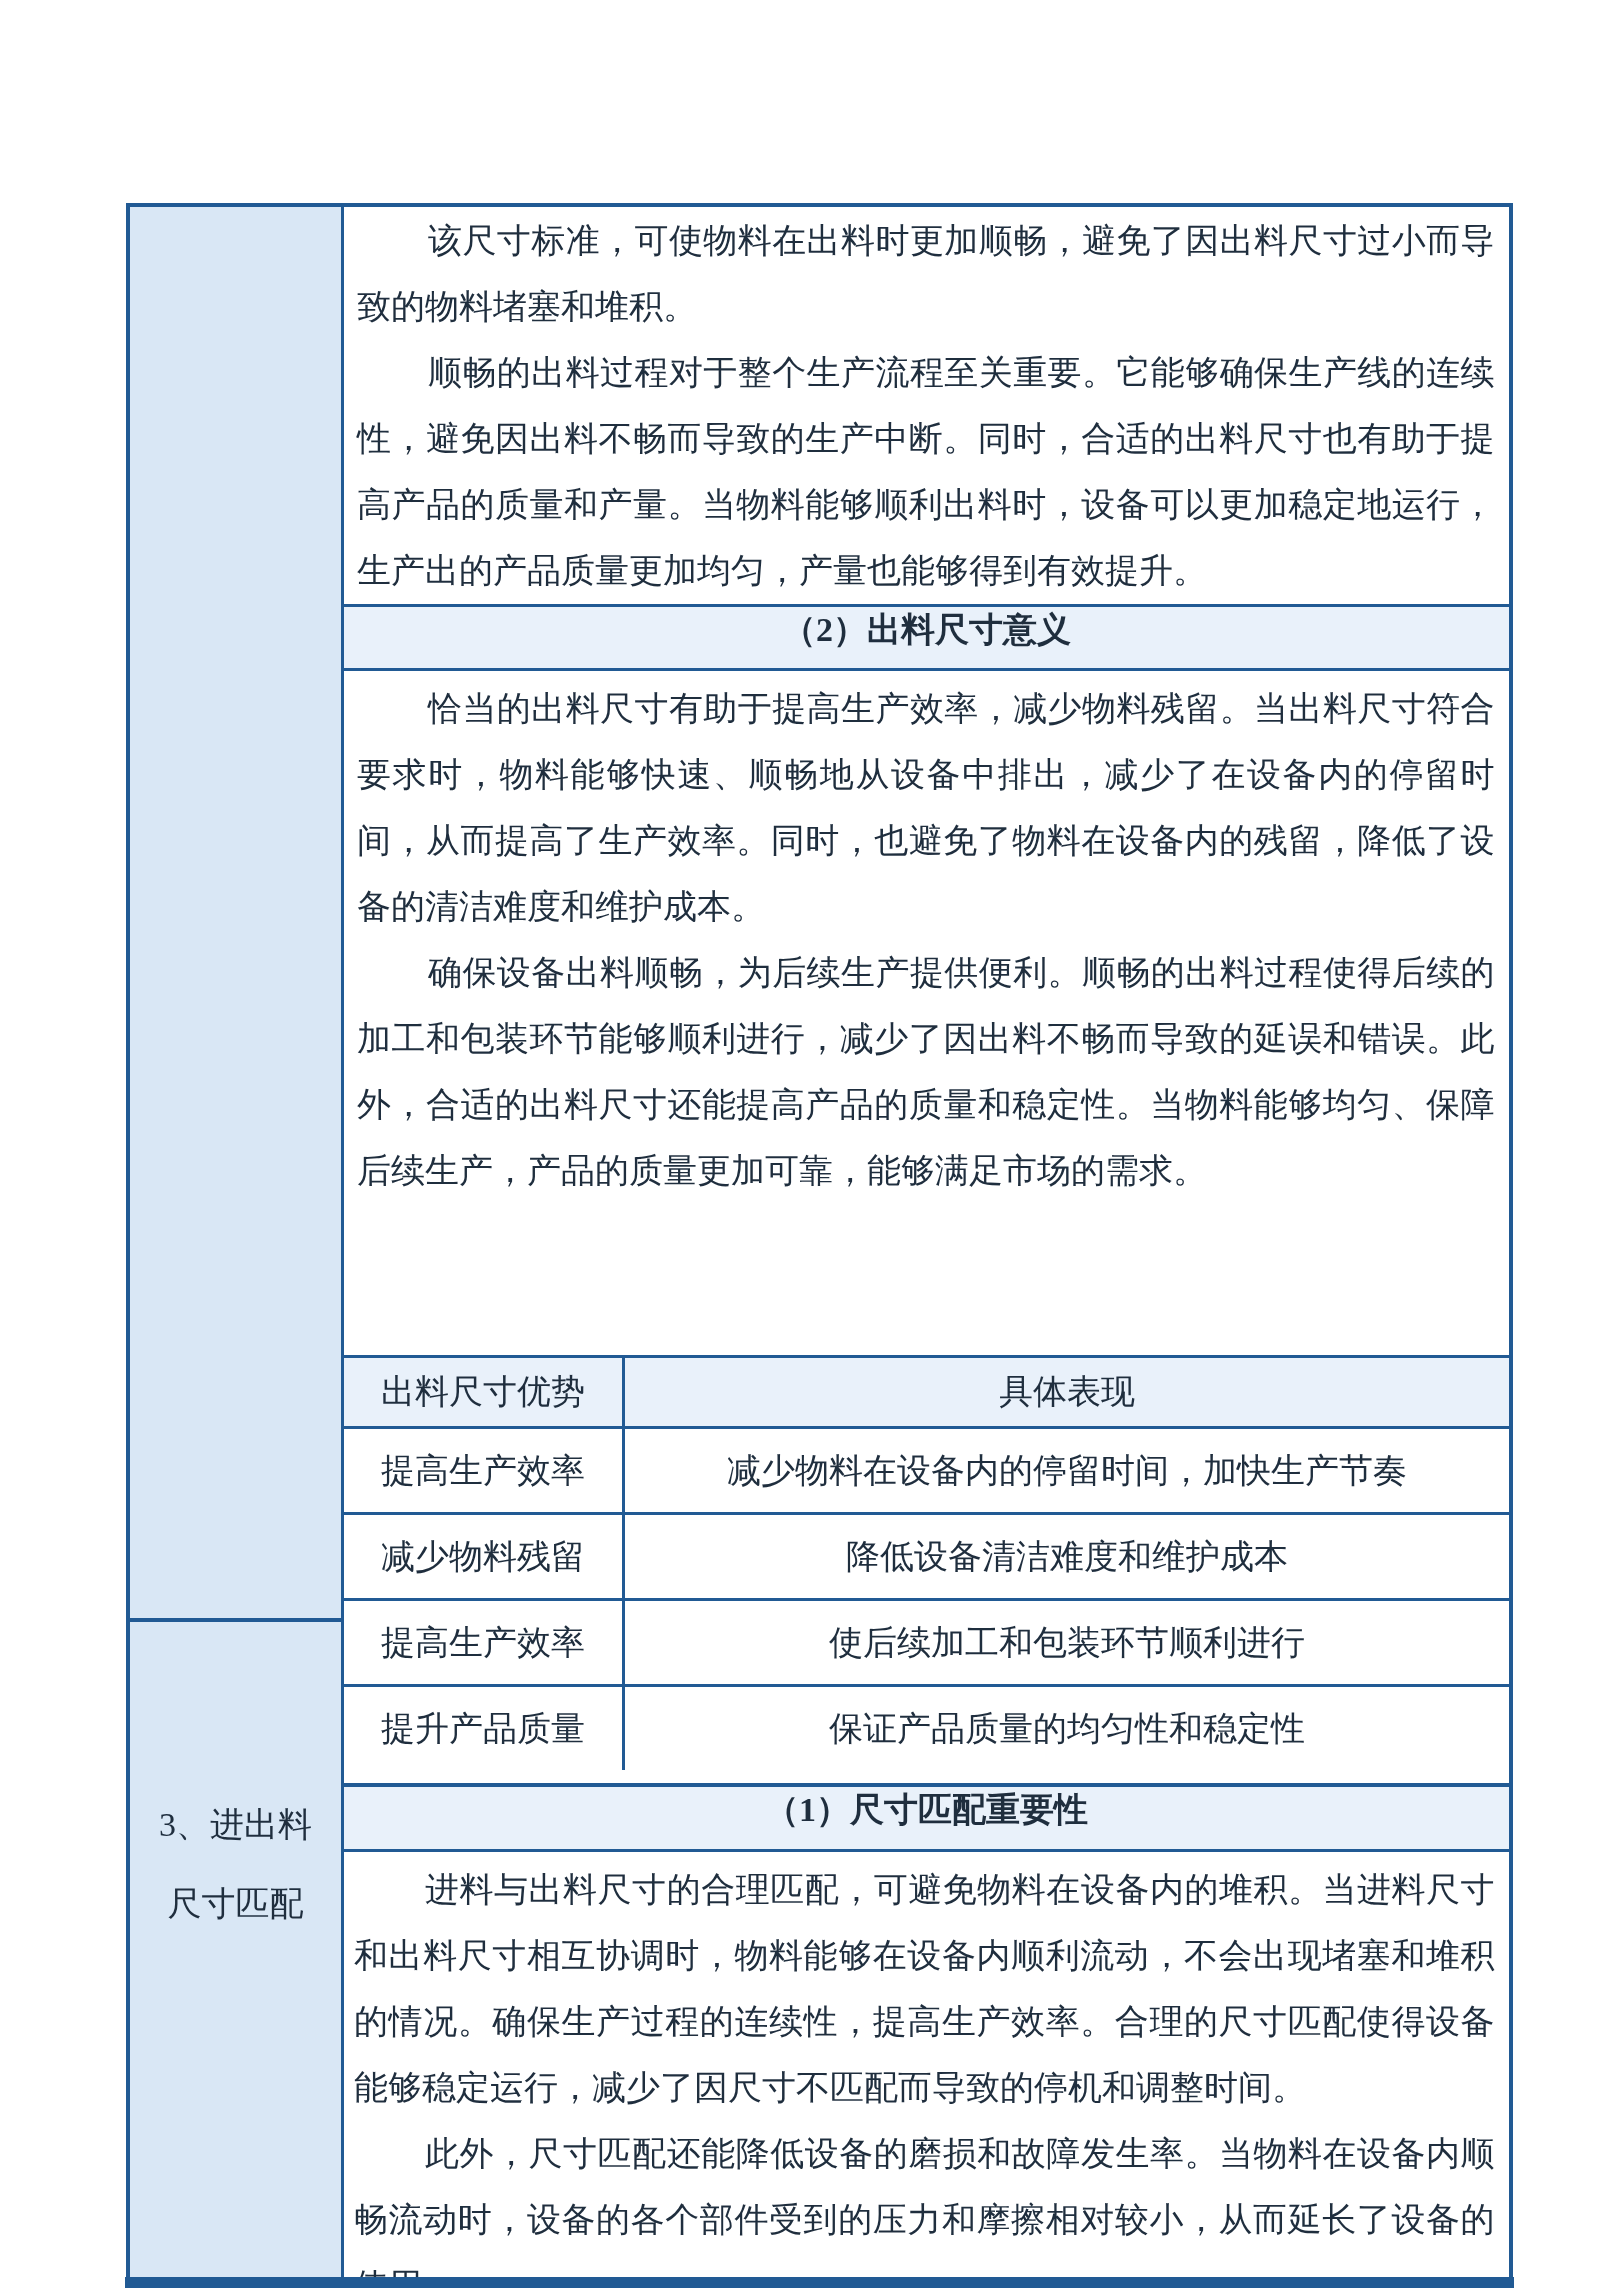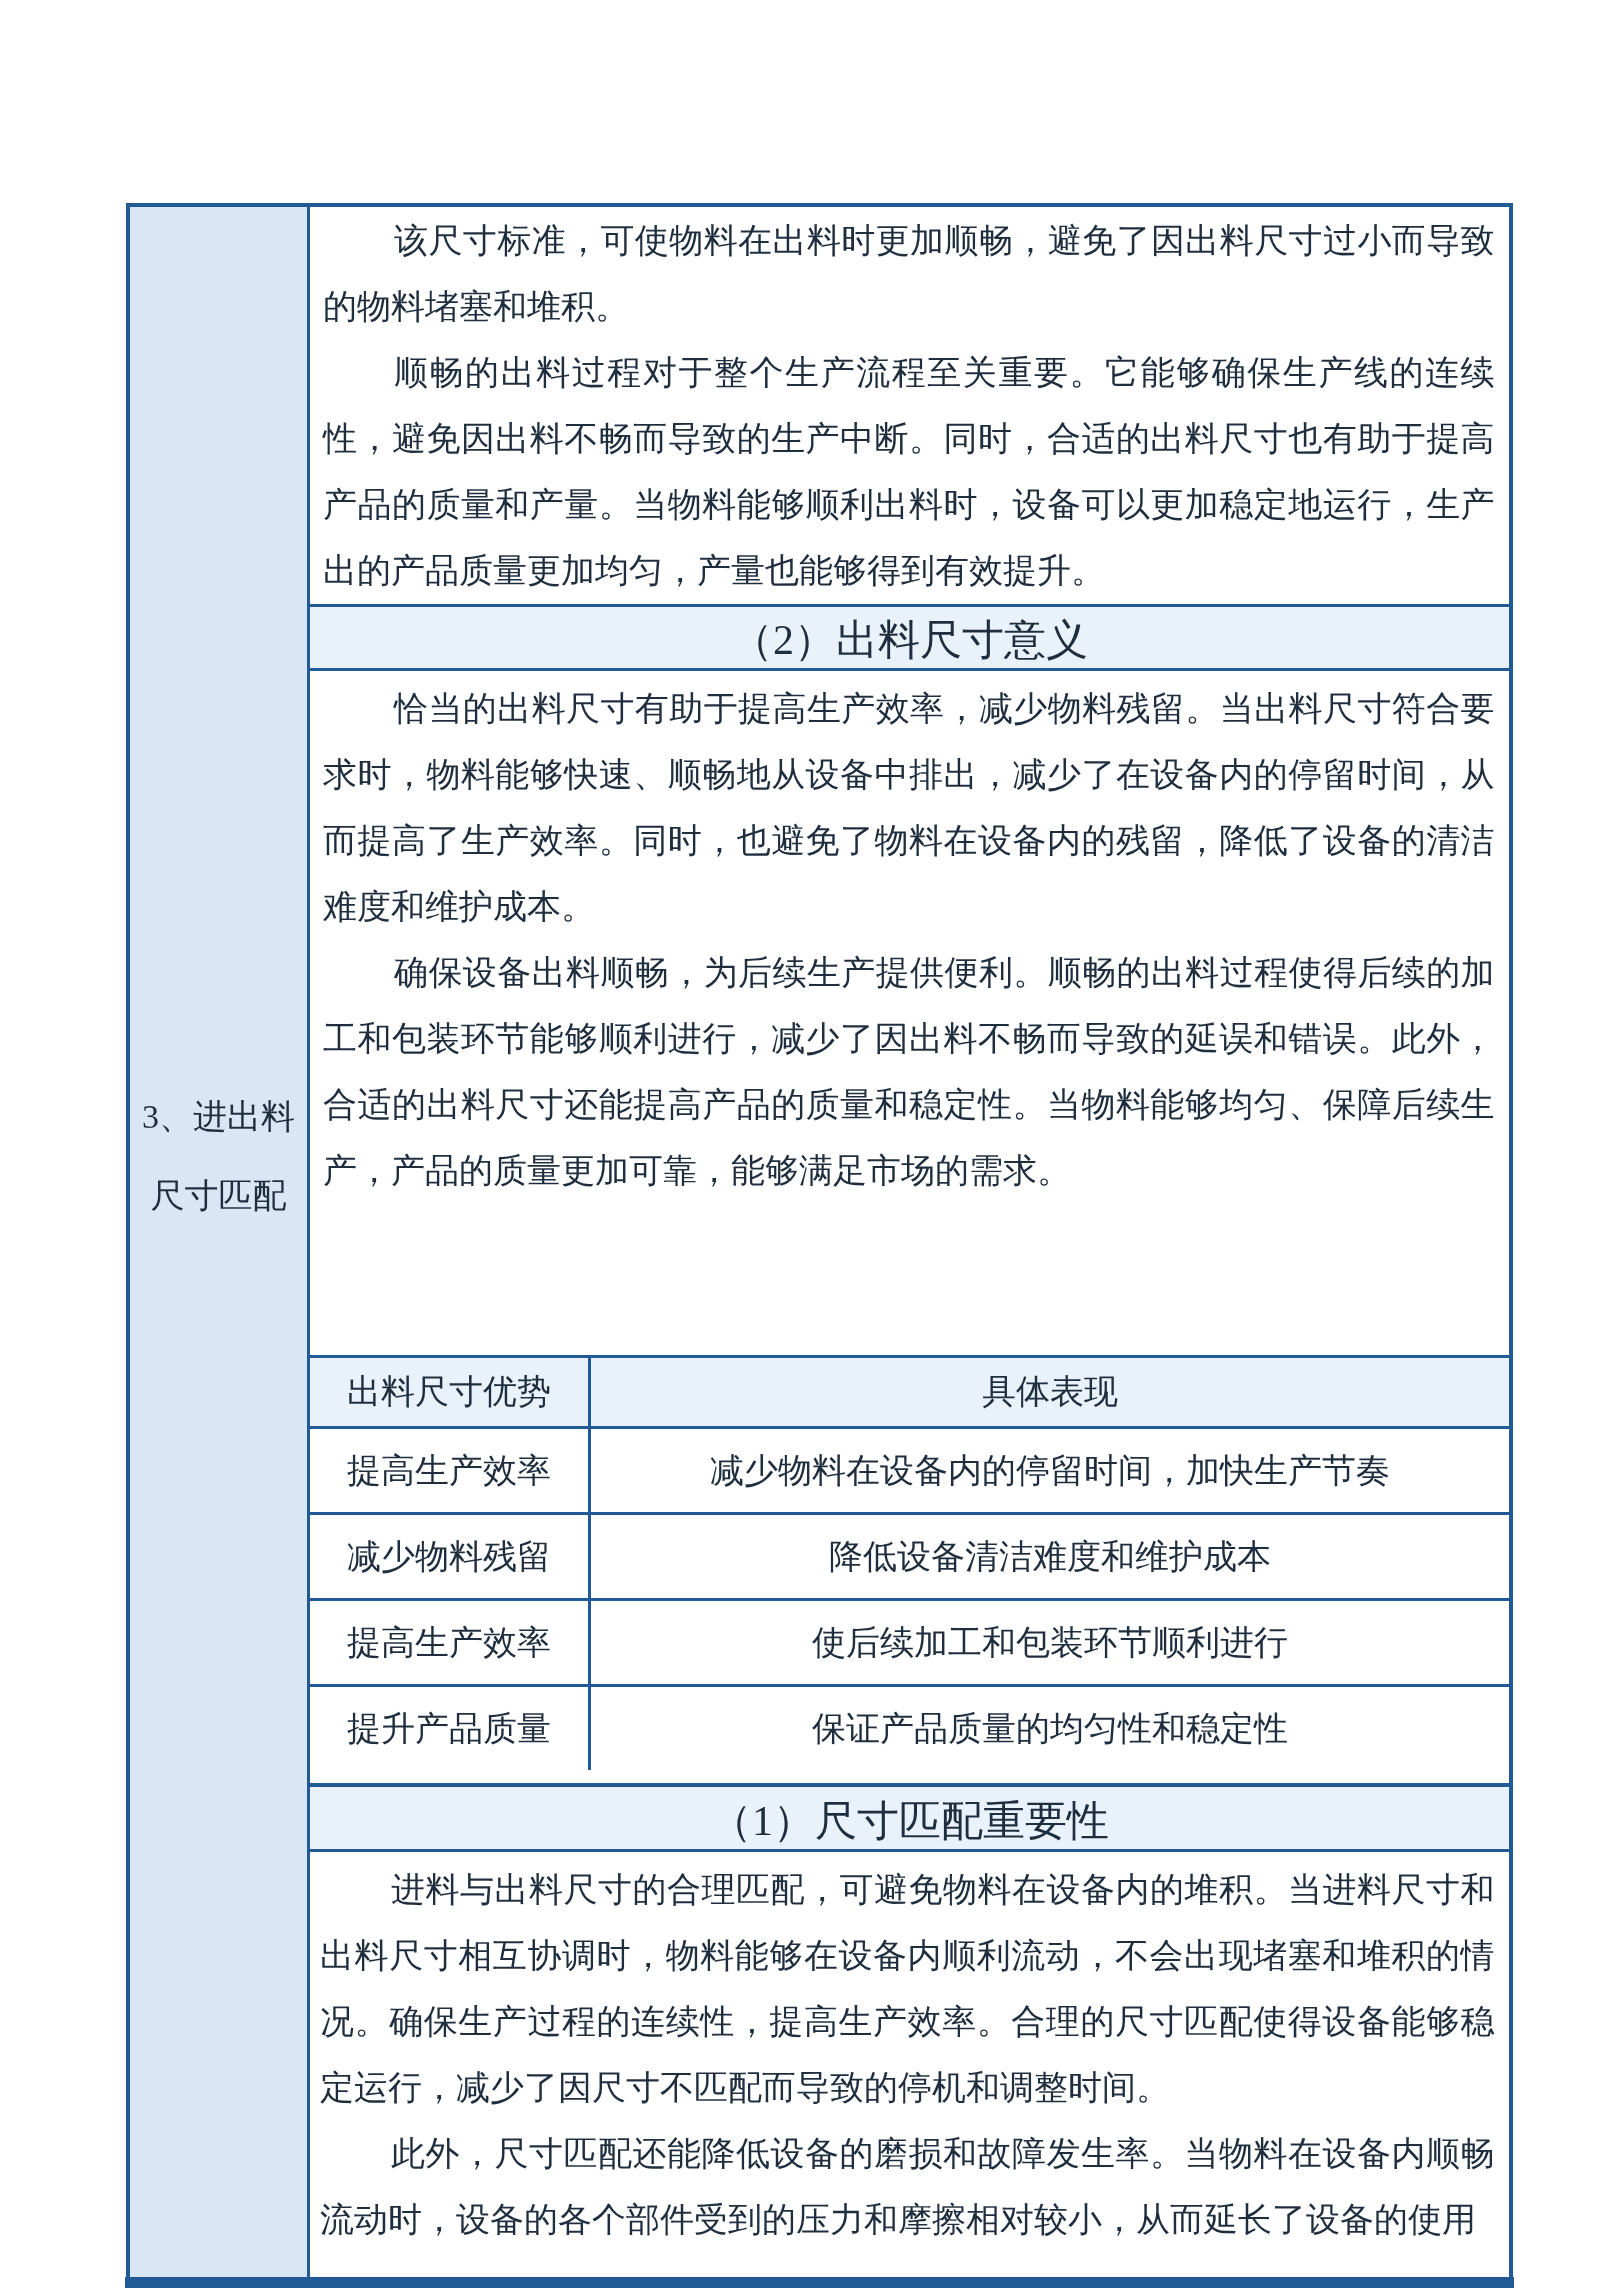--- a/index.html
+++ b/index.html
@@ -24,22 +24,22 @@
     position: absolute;
     left: 126px; top: 203px;
     width: 1387px; height: 2085px;
     border: 4.6px solid var(--border);
     border-bottom: none;
     display: flex;
   }
 
   
   .col-left {
-    width: 180px; flex: none;
-    display: flex; flex-direction: row;
+    width: 214px; flex: none;
+    display: flex; flex-direction: column;
     border-right: 3.9px solid var(--border);
     background: var(--label-cell-bg);
   }
   .cell-empty { height: 1415px; border-bottom: 4.6px solid var(--border); }
   .cell-label {
     flex: 1;
     display: flex; flex-direction: column;
     align-items: center; justify-content: center;
     padding-bottom: 183px;
     font-size: 34px; line-height: 79px;
@@ -60,22 +60,23 @@
   .sec-cont  { height: 397px; }
   .sec-body2 { height: 684px; padding-top: 5.2px; }
   .sec-body3 { flex: 1; padding-top: 5.2px; padding-left: 10px; }
 
   .sec-header {
     height: 67px;
     flex: none;
     background: var(--header-row-bg);
     border-top: 3.9px solid var(--border);
     border-bottom: 3.9px solid var(--border);
-    display: flex; align-items: flex-end; justify-content: center;
-    font-size: 42px;
+    display: flex; align-items: flex-start; justify-content: center;
+    font-size: 34px;
+    font-weight: bold;
   }
   .sec-header3 { height: 69px; border-top: 4.6px solid var(--border); }
 
   
   .benefits { height: 428px; flex: none; border-top: 3.9px solid var(--border); background: #fff; }
   .b-row { display: flex; height: 86px; border-top: 3.9px solid var(--border); }
   .b-row.b-header { height: 68px; border-top: none; background: var(--header-row-bg); }
   .b-cell {
     display: flex; align-items: center; justify-content: center;
     font-size: 34px; text-align: center;

